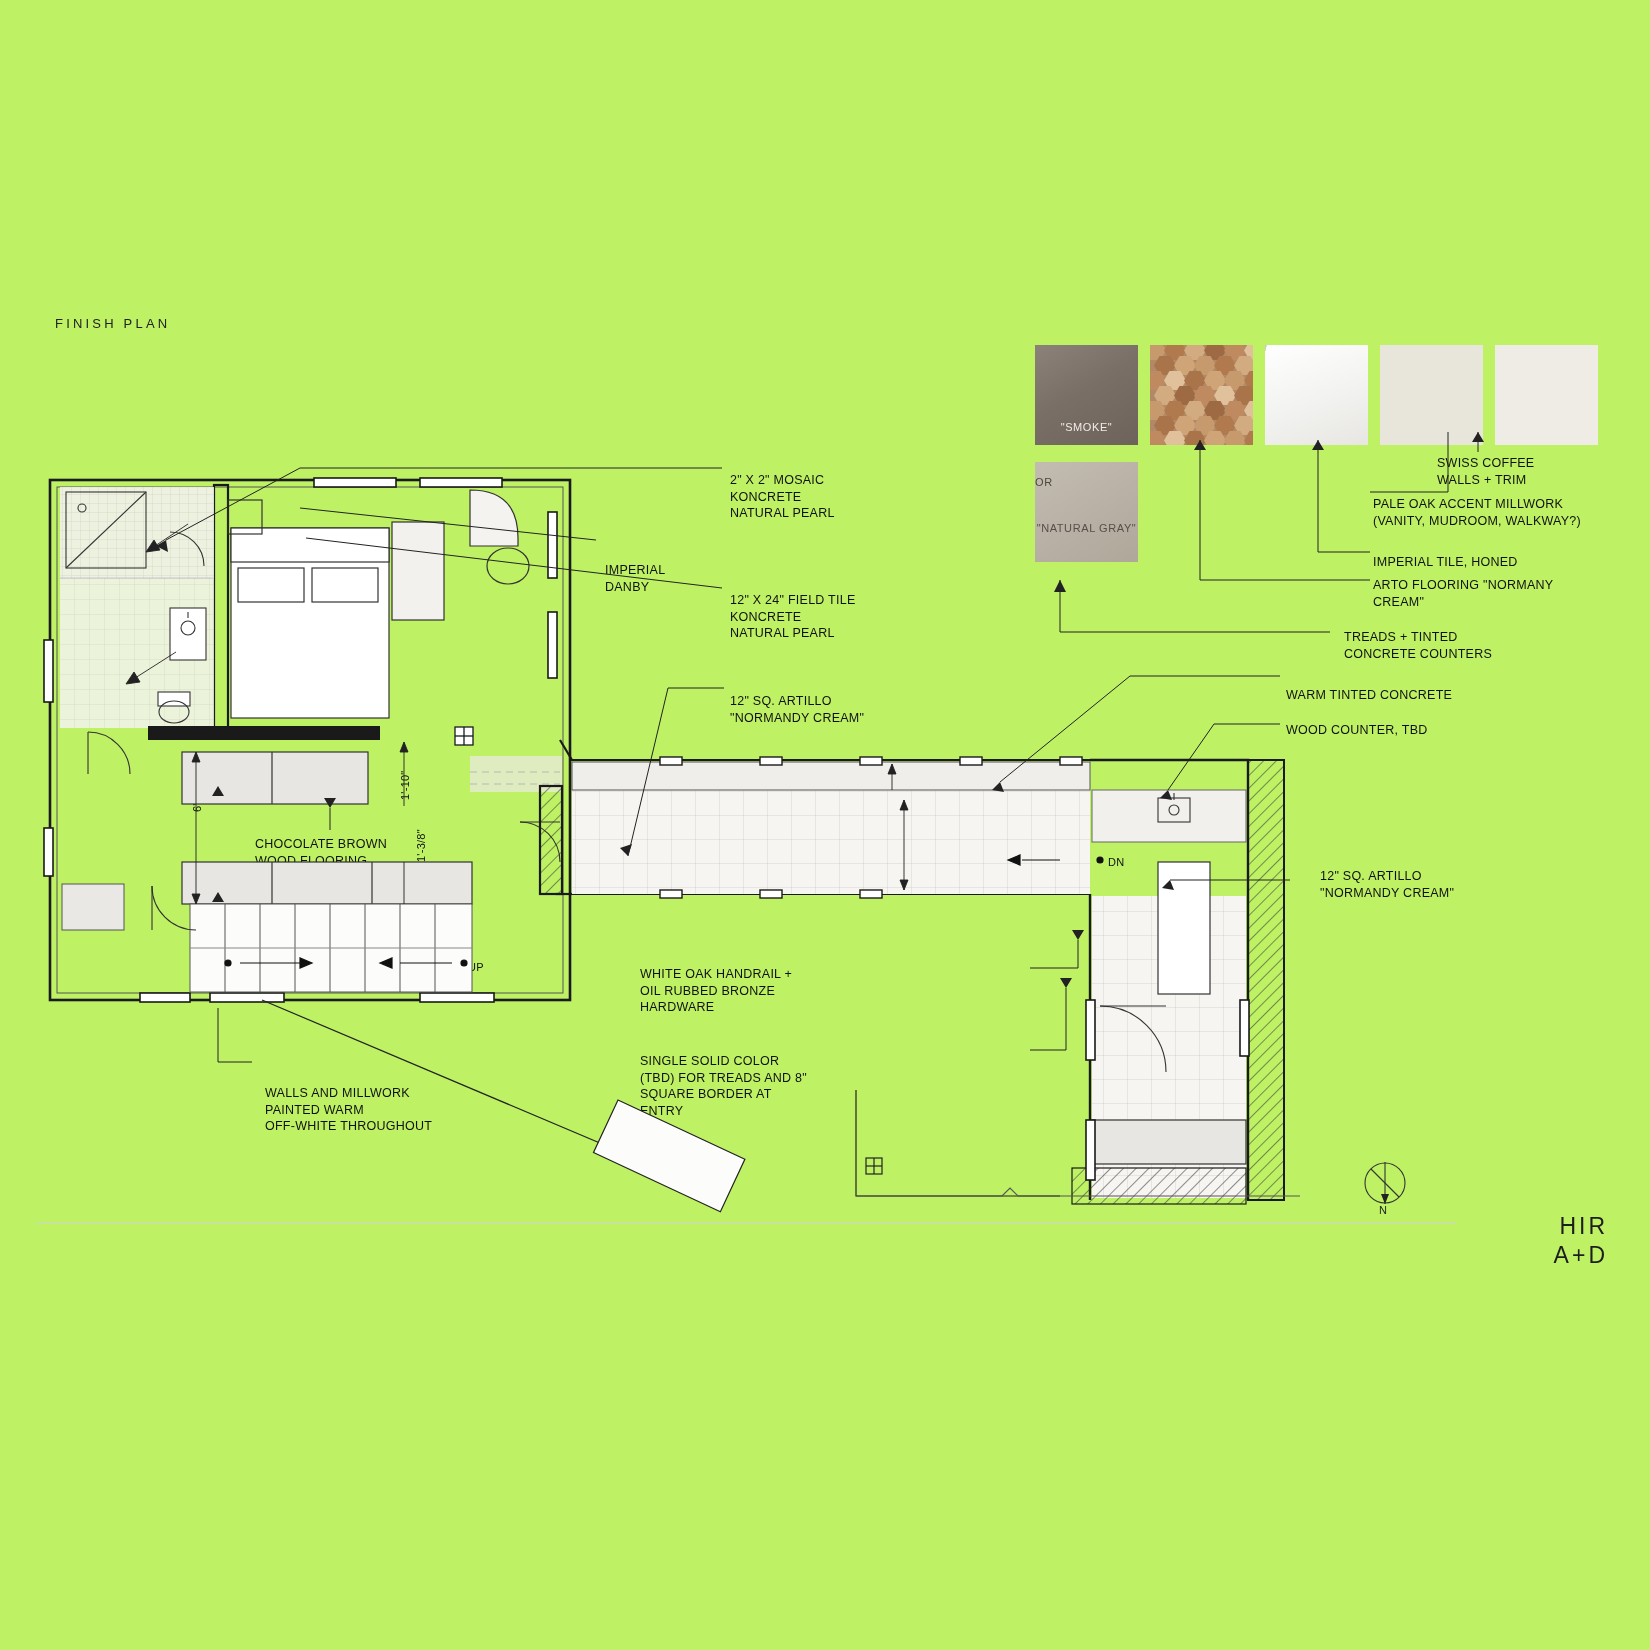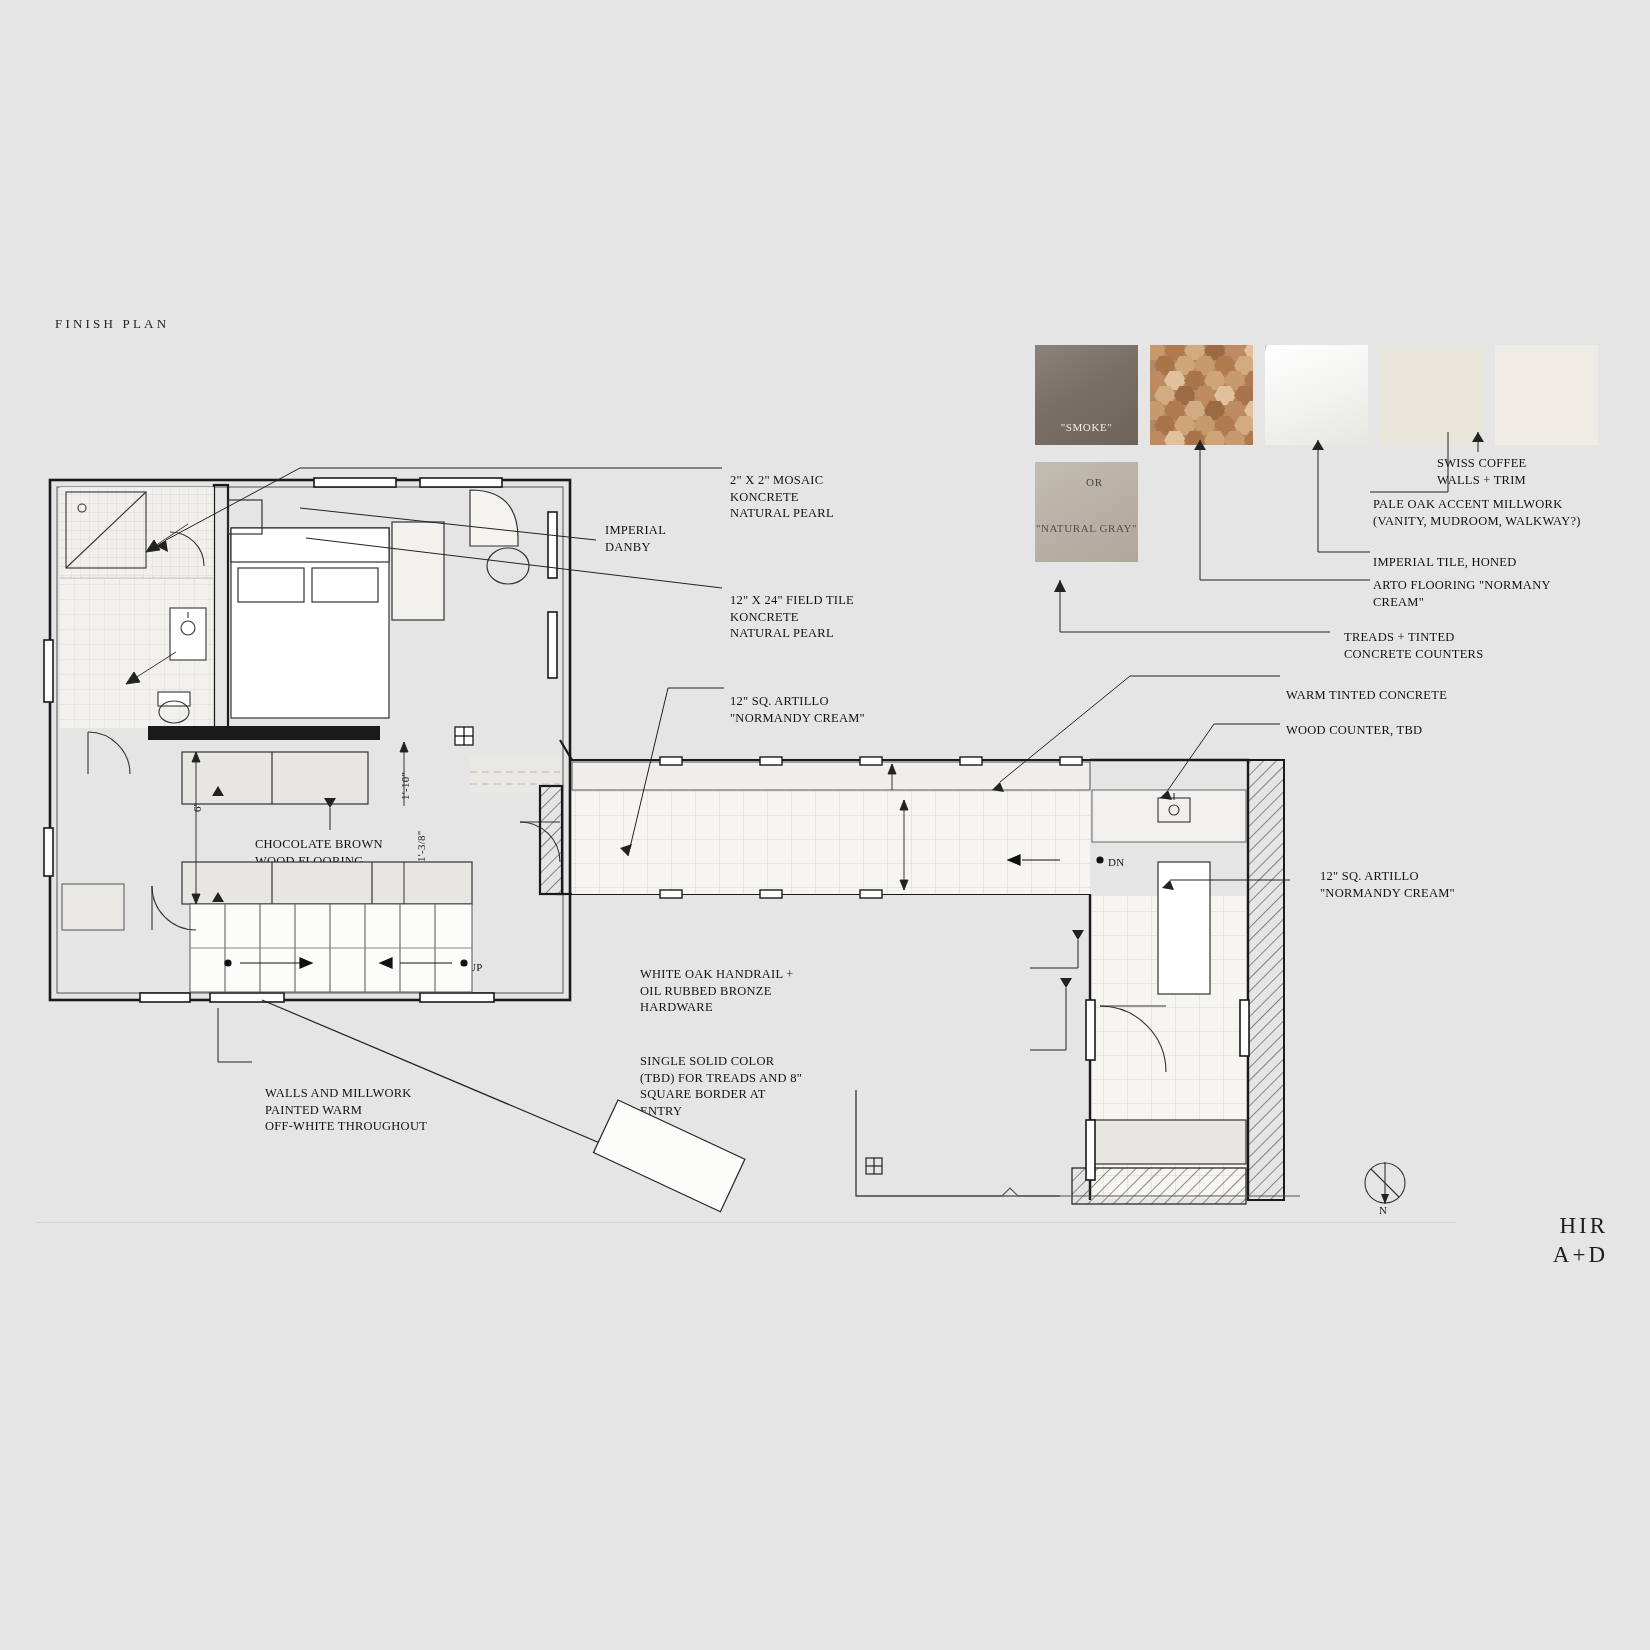--- a/index.html
+++ b/index.html
@@ -4,22 +4,22 @@
 <style>
   html, body {
     margin: 0;
     padding: 0;
     background: #ffffff;
   }
   #page {
     position: relative;
     width: 1650px;
     height: 1650px;
-    background: #e5e5e5;
-    font-family: Liberation Serif, serif;
+    background: #bef264;
+    font-family: Liberation Sans, sans-serif;
     color: #1a1a1a;
     overflow: hidden;
   }
 
   
   .sheet-title {
     position: absolute;
     left: 55px;
     top: 316px;
     font-size: 13px;
@@ -83,22 +83,22 @@
     left: 1035px; top: 345px; width: 103px; height: 100px;
     background: linear-gradient(150deg,#8d8279 0%, #7a6f66 45%, #6e635b 100%);
   }
   .sw-smoke .cap { bottom: 12px; color: #f0ece7; }
 
   .sw-gray {
     left: 1035px; top: 462px; width: 103px; height: 100px;
     background: linear-gradient(150deg,#c3bcb1 0%, #b7afa3 60%, #b0a79b 100%);
   }
   .sw-gray .cap-or {
-    position: absolute; top: 14px; width: 100%; text-align: center;
-    font-size: 11px; letter-spacing: 0.8px; color: #4b463f; margin-left: 8px;
+    position: absolute; top: 14px; width: 100%; 
+    font-size: 11px; letter-spacing: 0.8px; color: #4b463f;
   }
   .sw-gray .cap { bottom: 28px; color: #55504a; }
 
   .sw-hex {
     left: 1150px; top: 345px; width: 103px; height: 100px;
     background: #b08a68;
     overflow: hidden;
   }
   .sw-hex .hx {
     position: absolute;
@@ -213,21 +213,21 @@
 (VANITY, MUDROOM, WALKWAY?)</div>
   <div class="note" style="left:1373px; top:554px;">IMPERIAL TILE, HONED</div>
   <div class="note" style="left:1373px; top:577px;">ARTO FLOORING "NORMANY
 CREAM"</div>
   <div class="note" style="left:1344px; top:629px;">TREADS + TINTED
 CONCRETE COUNTERS</div>
 
   <div class="note" style="left:730px; top:472px;">2" X 2" MOSAIC
 KONCRETE
 NATURAL PEARL</div>
-  <div class="note" style="left:605px; top:522px;">IMPERIAL
+  <div class="note" style="left:605px; top:562px;">IMPERIAL
 DANBY</div>
   <div class="note" style="left:730px; top:592px;">12" X 24" FIELD TILE
 KONCRETE
 NATURAL PEARL</div>
   <div class="note" style="left:730px; top:693px;">12" SQ. ARTILLO
 "NORMANDY CREAM"</div>
   <div class="note" style="left:1286px; top:687px;">WARM TINTED CONCRETE</div>
   <div class="note" style="left:1286px; top:722px;">WOOD COUNTER, TBD</div>
   <div class="note" style="left:1320px; top:868px;">12" SQ. ARTILLO
 "NORMANDY CREAM"</div>

